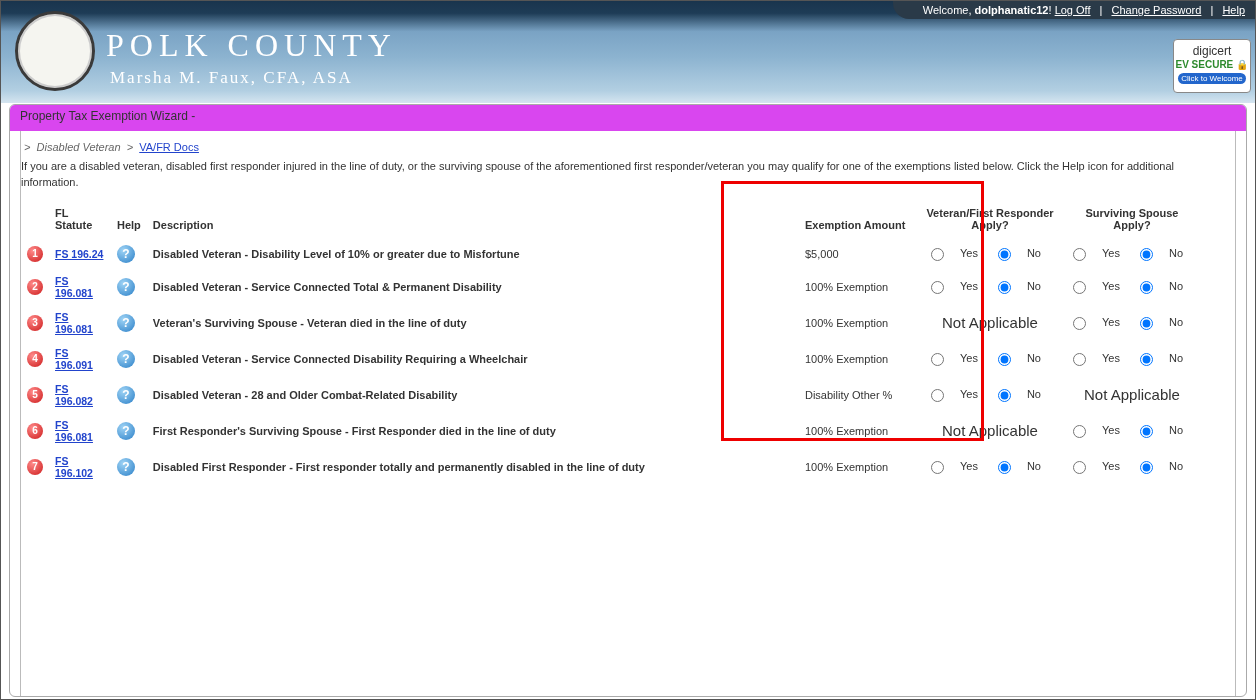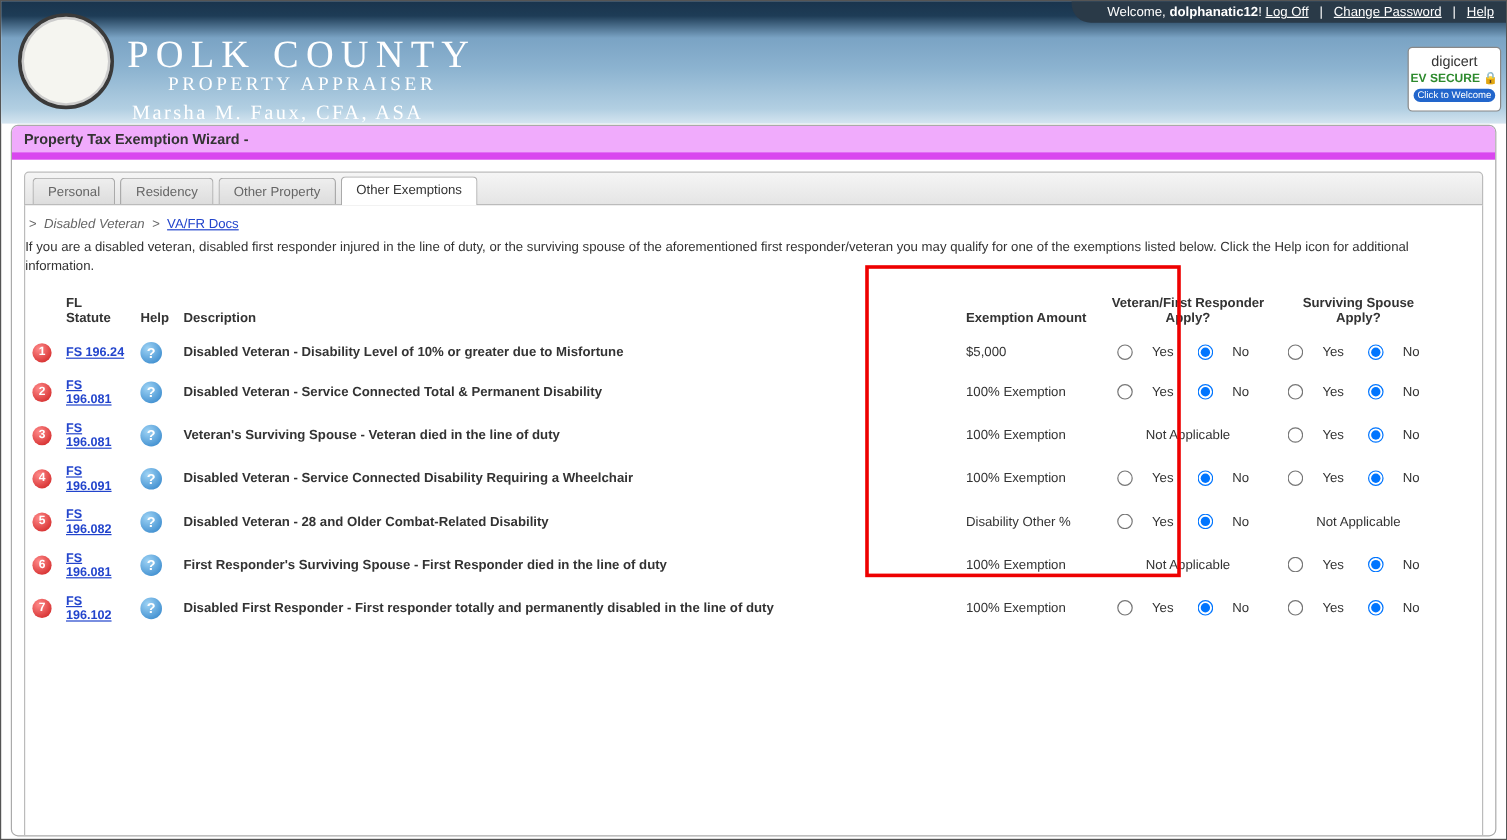--- a/index.html
+++ b/index.html
@@ -81,24 +81,24 @@
     right: 8px;
     top: 103px;
     bottom: 2px;
     background: #fff;
     border: 1px solid #aaa;
     border-radius: 6px;
     overflow: hidden;
   }
   .page-title {
     padding: 4px 10px;
-    font-weight: bold;
+    font-weight: normal;
     font-size: 12px;
-    border-bottom: 6px solid #d946ef;
-    background: #f0abfc;
+    border-bottom: 4px solid #d946ef;
+    background: #d946ef;
     color:#333;
   }
   .tabs {
     margin: 10px 10px 0 10px;
     border: 1px solid #bbb;
     border-radius: 4px 4px 0 0;
     background: linear-gradient(#f5f5f5, #e5e5e5);
     display: flex;
     align-items: flex-end;
     padding-top: 4px;
@@ -179,21 +179,21 @@
     font-weight: bold;
     font-size: 12px;
     line-height: 18px;
     text-align: center;
     justify-content:center;
     align-items:center;
   }
   .desc { font-weight: bold; }
   .radio-cell { text-align: center; white-space: nowrap; }
   .radio-cell label { margin: 0 14px; font-size: 11px; }
-  .na-text { font-size: 11px; color: #333; }
+  .na-text { font-size: 15px; color: #333; }
 
   .highlight-box {
     position: absolute;
     border: 3px solid #e00;
     pointer-events: none;
   }
 
   .footer-bar {
     position: absolute;
     left: 10px;
@@ -238,39 +238,32 @@
       <span>Welcome, </span><b>dolphanatic12</b><span>! </span>
       <a>Log Off</a>
       <span class="sep">|</span>
       <a>Change Password</a>
       <span class="sep">|</span>
       <a>Help</a>
     </div>
     <div class="seal"></div>
     <div class="header-title">
       <div class="line1">POLK COUNTY</div>
-      <div class="line2">PROPERTY APPRAISER</div>
       <div class="line3">Marsha M. Faux, CFA, ASA</div>
     </div>
     <div class="digicert">
       <div class="brand">digicert</div>
       <div class="ev"><span>EV SECURE</span> <span>🔒</span></div>
       <div class="verify">Click to Welcome</div>
     </div>
   </div>
 
   <div class="content-area">
     <div class="page-title">Property Tax Exemption Wizard -</div>
 
-    <div class="tabs" id="tabs-row">
-        <div class="tab">Personal</div>
-        <div class="tab">Residency</div>
-        <div class="tab">Other Property</div>
-        <div class="tab active">Other Exemptions</div>
-      </div>
 
     <div class="inner-panel">
 
       <div class="breadcrumb">
         &nbsp;&gt;&nbsp; <span>Disabled Veteran</span> &nbsp;&gt;&nbsp;
         <a>VA/FR Docs</a>
       </div>
 
       <div class="intro">If you are a disabled veteran, disabled first responder injured in the line of duty, or the surviving spouse of the aforementioned first responder/veteran you may qualify for one of the exemptions listed below. Click the Help icon for additional information.</div>
 

